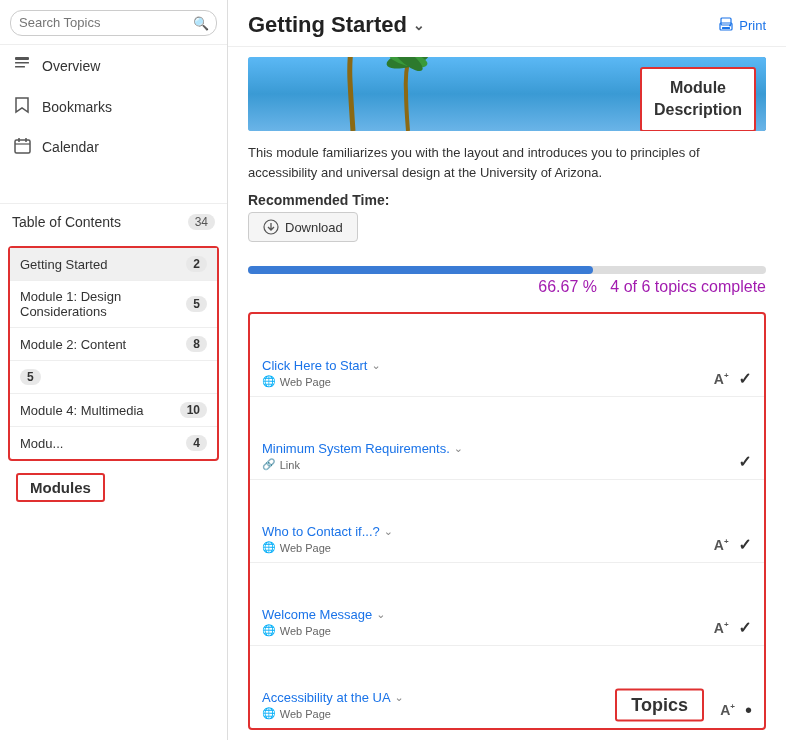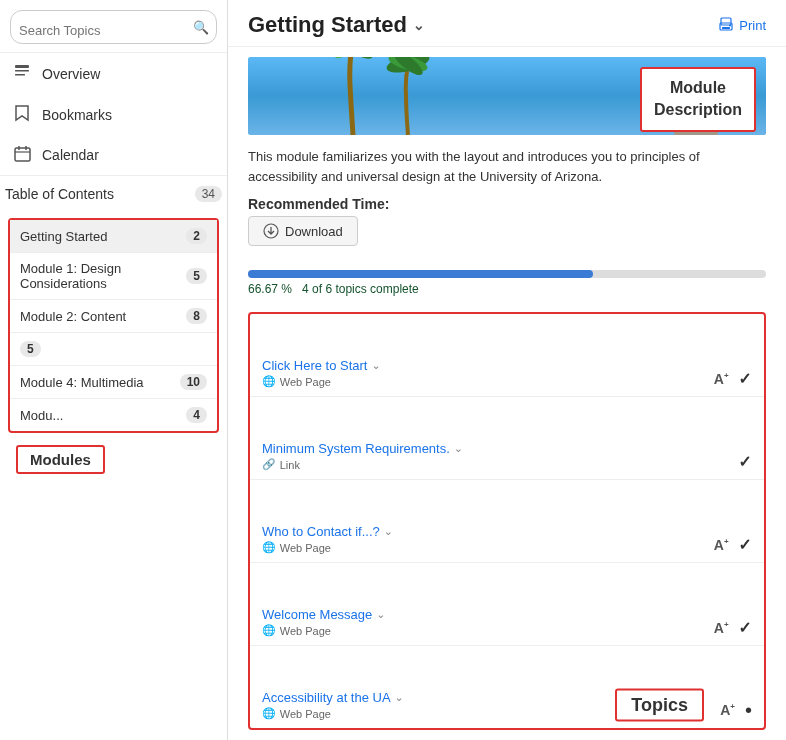--- a/index.html
+++ b/index.html
@@ -14,21 +14,21 @@
       flex-direction: column;
       background: #fff;
       overflow-y: auto;
     }
     .search-bar {
       padding: 10px 10px 8px 10px;
       border-bottom: 1px solid #eee;
     }
     .search-bar input {
       width: 100%;
-      padding: 12px 28px 5px 8px;
+      padding: 4px 28px 5px 8px;
       border: 1px solid #ccc;
       border-radius: 12px;
       font-size: 13px;
       outline: none;
     }
     .search-wrap {
       position: relative;
     }
     .search-wrap .search-icon-inner {
       position: absolute;
@@ -49,24 +49,25 @@
     .nav-icon {
       margin-right: 10px;
       width: 20px;
       text-align: center;
       color: #555;
     }
     .toc-row {
       display: flex;
       align-items: center;
       justify-content: space-between;
-      padding: 10px 5px;
+      padding: 10px 12px;
       font-size: 14px;
       color: #333;
       border-top: 1px solid #eee;
+      margin-top: 36px;
     }
     .toc-badge {
       background: #e8e8e8;
       border-radius: 10px;
       padding: 1px 7px;
       font-size: 12px;
       color: #555;
     }
 
     
@@ -220,23 +221,23 @@
       height: 8px;
       width: 100%;
       margin-bottom: 4px;
     }
     .progress-bar-fill {
       background: #3a7bd5;
       height: 8px;
       border-radius: 4px;
     }
     .progress-text {
-      font-size: 12px;
-      color: #14532d;
-      text-align: left;
+      font-size: 16px;
+      color: #a21caf;
+      text-align: right;
     }
 
     
     .topics-section {
       border: 2.5px solid #e03030;
       margin: 8px 20px 10px 20px;
       border-radius: 4px;
     }
     .topic-row {
       display: flex;

